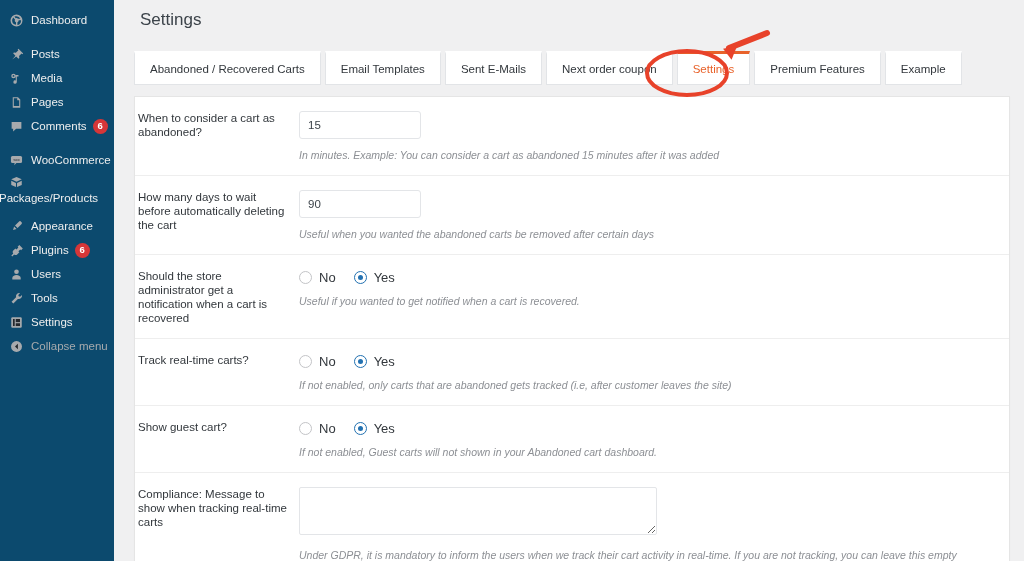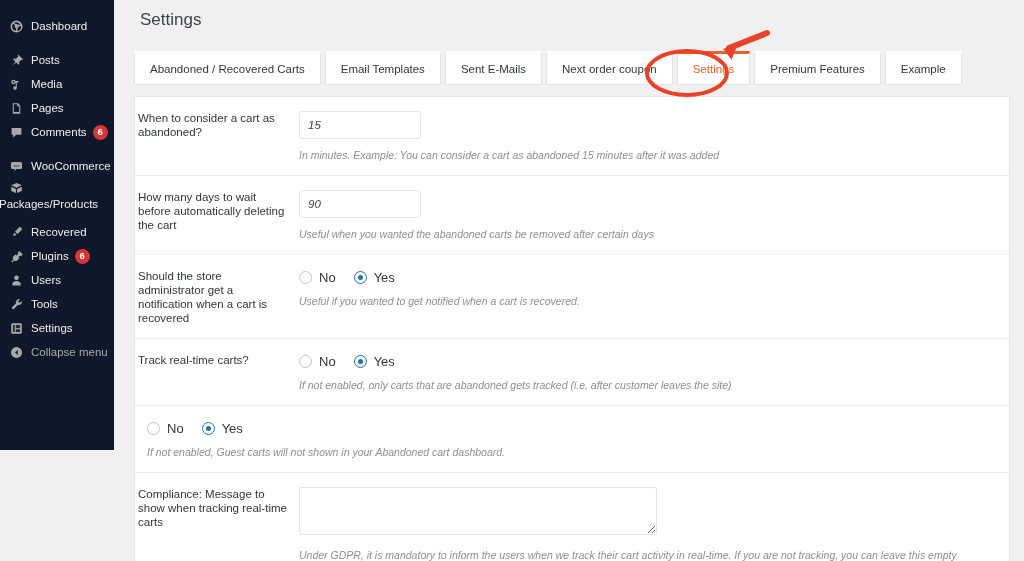--- a/index.html
+++ b/index.html
@@ -6,24 +6,24 @@
   html, body {
     width: 1024px; height: 561px;
     font-family: "Liberation Sans", sans-serif;
     background: #f0f0f1;
     overflow: hidden;
   }
   #app { position: relative; width: 1024px; height: 561px; display: flex; }
 
   
   #sidebar {
-    width: 114px; height: 450px;
-    background: #0f172a;
+    width: 114px; height: 561px;
+    background: #0c4a6e;
     flex: 0 0 114px;
-    padding-top: 14px;
+    padding-top: 8px;
     position: relative;
   }
   .menu-item {
     display: flex; align-items: center;
     height: 24px;
     padding: 0 8px;
     color: #eeeeee;
     font-size: 11.5px;
     line-height: 24px;
     white-space: nowrap;
@@ -137,21 +137,20 @@
   input.txt {
     width: 122px; height: 28px;
     border: 1px solid #e3e5e8;
     border-radius: 3px;
     padding: 0 8px;
     font-family: "Liberation Sans", sans-serif;
     font-size: 11.5px;
     color: #3c434a;
     background: #fff;
     outline: none;
-    font-style: italic;
   }
   textarea.ta {
     width: 358px; height: 48px;
     border: 1px solid #e3e5e8;
     border-radius: 2px;
     padding: 5px 8px;
     font-family: "Liberation Sans", sans-serif;
     font-size: 11.5px;
     color: #3c434a;
     background: #fff;
@@ -273,21 +272,21 @@
       <div class="mi-label">Packages/Products</div>
     </div>
     <div class="menu-gap"></div>
 
     <div class="menu-item">
       <span class="mi-ico">
         <svg width="15" height="15" viewBox="0 0 20 20" fill="currentColor">
             <path d="M15.6 3.2c-.7-.7-1.7-.5-2.5.3L8 8.6l3.4 3.4 5.1-5.1c.8-.8 1-1.8.3-2.5l-1.2-1.2zM6.8 10l-1.4 4.7 4.7-1.4L6.8 10z"></path>
           </svg>
       </span>
-      <span class="mi-label">Recovered</span>
+      <span class="mi-label">Appearance</span>
     </div>
 
     <div class="menu-item">
       <span class="mi-ico">
         <svg width="15" height="15" viewBox="0 0 20 20" fill="currentColor">
             <path d="M13.8 2.6l-2.3 2.3 1 1-2.6 2.6-1.3-1.3-2.9 2.9c-1.1 1.1-1.1 2.9 0 4l-2.6 2.6 1.2 1.2 2.6-2.6c1.1 1.1 2.9 1.1 4 0l2.9-2.9-1.3-1.3 2.6-2.6 1 1 2.3-2.3-4.6-4.6z"></path>
           </svg>
       </span>
       <span class="mi-label">Plugins</span>
       <span class="badge">6</span>
@@ -409,20 +408,21 @@
             <label class="radio-opt">
               <span class="rdo on"></span>
               <span class="rlbl">Yes</span>
             </label>
           </div>
           <div class="help tight">If not enabled, only carts that are abandoned gets tracked (i.e, after customer leaves the site)</div>
         </div>
       </div>
 
       <div class="row">
+        <div class="row-label">Show guest cart?</div>
         <div class="row-field">
           <div class="radios">
             <label class="radio-opt">
               <span class="rdo"></span>
               <span class="rlbl">No</span>
             </label>
             <label class="radio-opt">
               <span class="rdo on"></span>
               <span class="rlbl">Yes</span>
             </label>

